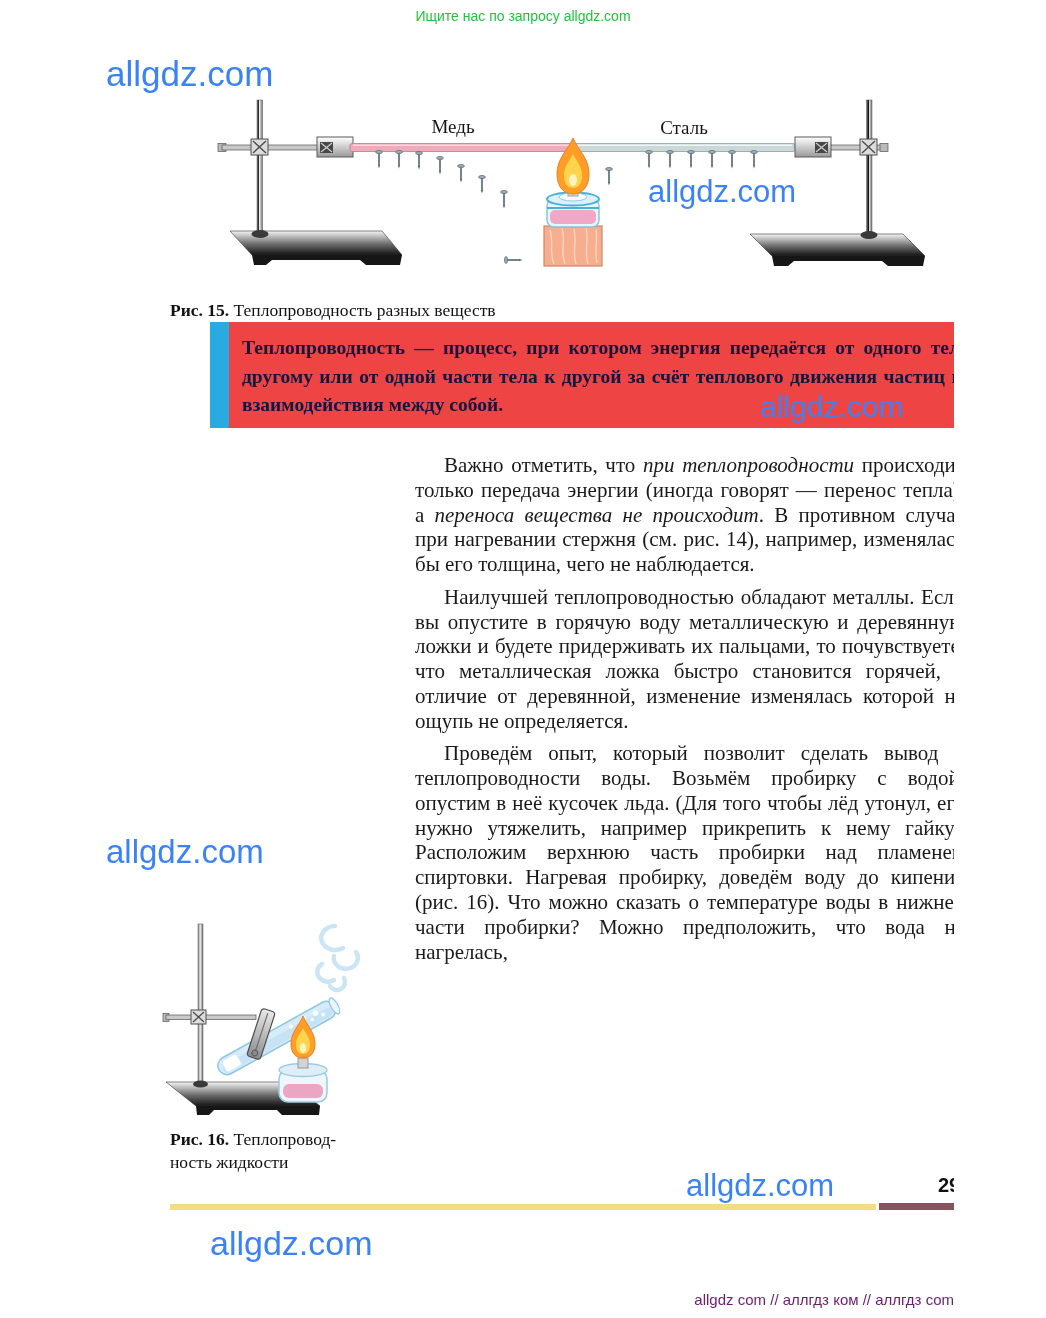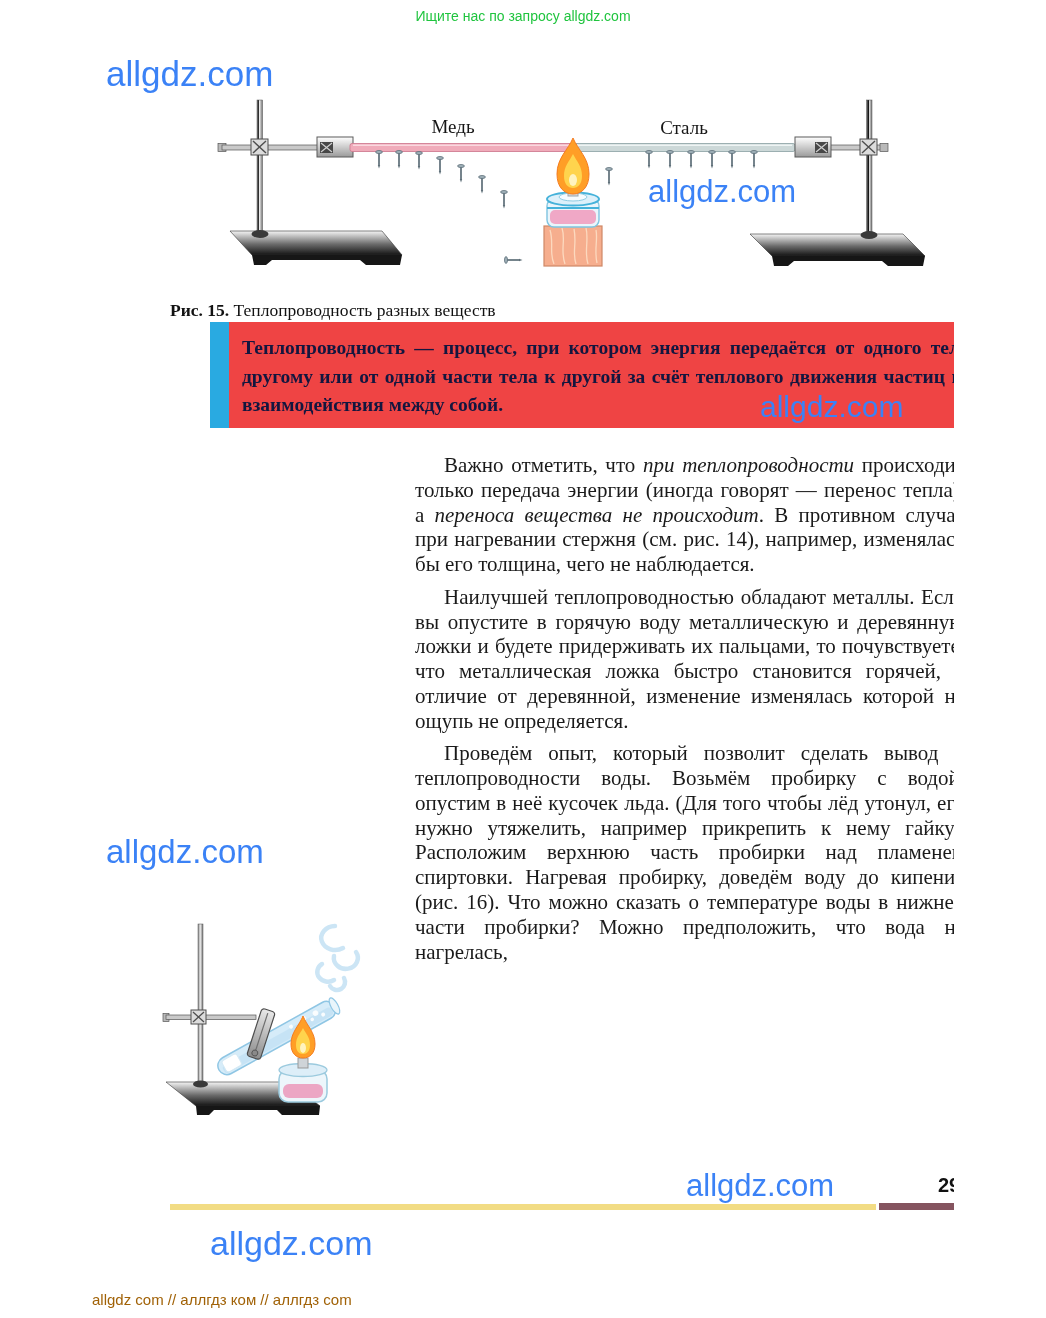--- a/index.html
+++ b/index.html
@@ -1,22 +1,22 @@
 <!DOCTYPE html>
 <html lang="ru"><head>
 <meta charset="utf-8">
 <style>
   html,body{margin:0;padding:0;background:#fff;}
   .page{position:relative;width:862px;height:1318px;background:#ffffff;overflow:hidden;
         font-family:"Liberation Serif","DejaVu Serif",serif;margin:0 auto;}
   
   .promo{position:absolute;top:8px;left:0;width:100%;text-align:center;
          font:14px "Liberation Sans","DejaVu Sans",sans-serif;color:#1fc43e;}
-  .footer-links{position:absolute;top:1291px;left:0;width:100%;text-align:left;
-         font:15px "Liberation Sans","DejaVu Sans",sans-serif;color:#a16207;}
+  .footer-links{position:absolute;top:1291px;left:0;width:100%;text-align:right;
+         font:15px "Liberation Sans","DejaVu Sans",sans-serif;color:#701a75;}
   
   .wm{position:absolute;font-family:"Liberation Sans","DejaVu Sans",sans-serif;
       color:#3b82f6;white-space:nowrap;line-height:1;}
   #wm-topleft{left:14px;top:56px;font-size:35px;}
   #wm-fig15-right{left:903px;top:122px;font-size:24px;}
   #wm-fig15-center{left:556px;top:176px;font-size:31px;}
   #wm-bluebox{left:668px;top:392px;font-size:30px;}
   #wm-right{left:874px;top:736px;font-size:30px;}
   #wm-left{left:14px;top:835px;font-size:33px;}
   #wm-play{left:884px;top:968px;font-size:17px;}
@@ -249,20 +249,24 @@
       <rect x="136" y="146" width="10" height="10" fill="#cfd4d8" stroke="#999999" stroke-width="1"></rect>
       <line x1="141" y1="146" x2="141" y2="140" stroke="#8d8d8d" stroke-width="2.5"></line>
       <g>
         <path d="M141,104 C137,114 129,120 129,132 C129,141 134,146 141,146 C148,146 153,141 153,132 C153,120 145,114 141,104 Z" fill="#ff9e26" stroke="#f47b20" stroke-width="1"></path>
         <path d="M141,116 C138,122 134,125 134,133 C134,139 137,142 141,142 C145,142 148,139 148,133 C148,125 144,122 141,116 Z" fill="#ffd44d"></path>
         <ellipse cx="141" cy="136" rx="3" ry="5" fill="#fff3c0"></ellipse>
       </g>
     </g>
   </svg>
 
+  <div class="caption" id="fig16-caption">
+    <span class="cap-label">Рис. 16.</span><span> Теплопровод-</span><br>
+    <span>ность жидкости</span>
+  </div>
 
   <div id="play-btn">
     <svg width="42" height="32" viewBox="0 0 42 32">
       <rect x="2" y="2" width="38" height="28" rx="6" fill="none" stroke="#ffffff" stroke-width="3"></rect>
       <path d="M17,10 L28,16 L17,22 Z" fill="#ffffff"></path>
     </svg>
   </div>
   <span class="wm" id="wm-play">allgdz.com</span>
 
   <span class="wm" id="wm-rule">allgdz.com</span>

